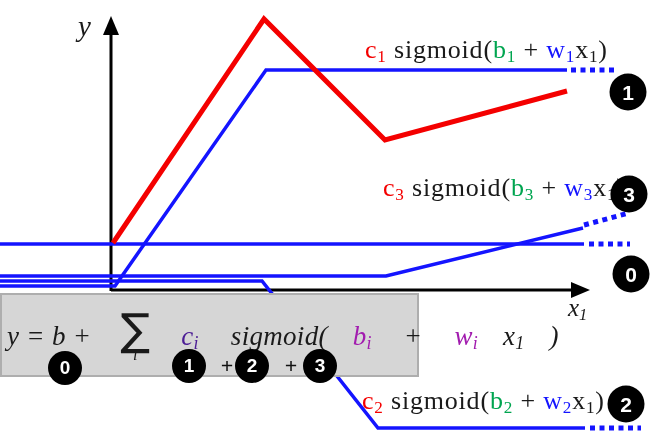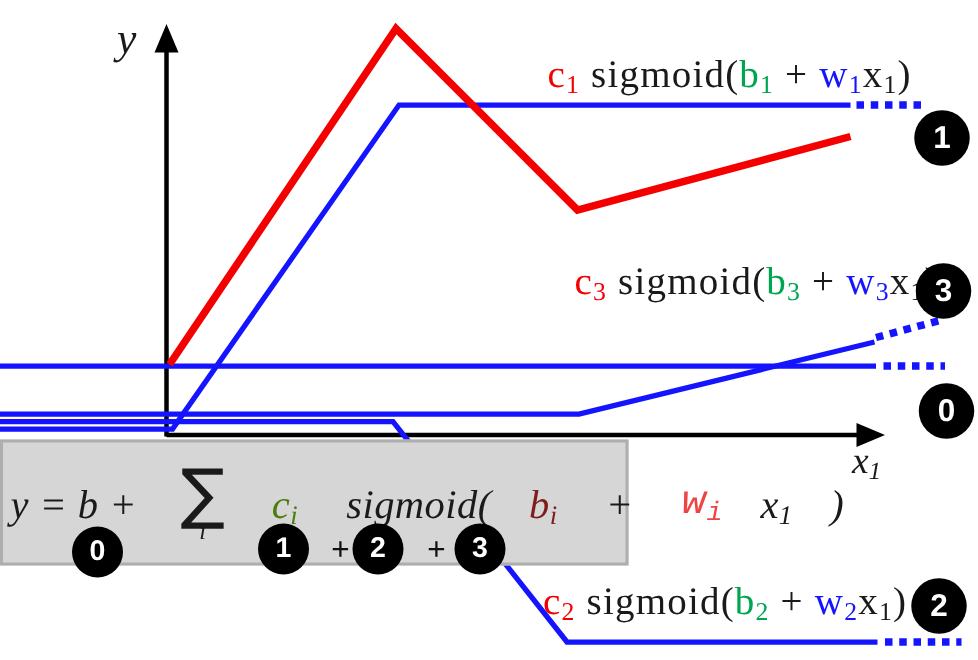--- a/index.html
+++ b/index.html
@@ -68,25 +68,25 @@
   <div class="axis-label y">y</div>
   <div class="axis-label x"><span class="seg" style="color: rgb(26, 26, 26);">x<sub>1</sub></span></div>
 
   <div class="formula-box"></div>
   <div class="main-formula">
       <span class="seg" style="color: rgb(26, 26, 26);">y&nbsp;=&nbsp;b&nbsp;+</span>
       <span class="sum-stack">
         <span class="sum-sigma">∑</span>
         <span class="sum-under">i</span>
       </span>
-      <span class="seg" style="color: #4d7c0f;">c<sub>i</sub></span>
+      <span class="seg" style="color: #4c1d95;">c<sub>i</sub></span>
       <span class="seg" style="color: rgb(26, 26, 26);">&nbsp;sigmoid(</span>
-      <span class="seg" style="color: #7f1d1d;">b<sub>i</sub></span>
+      <span class="seg" style="color: #a21caf;">b<sub>i</sub></span>
       <span class="seg" style="color: rgb(26, 26, 26);">&nbsp;+&nbsp;</span>
-      <span class="seg" style="color: #ef4444; font-family: Liberation Mono, monospace;">w<sub>i</sub></span>
+      <span class="seg" style="color: #a21caf;">w<sub>i</sub></span>
       <span class="seg" style="color: rgb(26, 26, 26);">x<sub>1</sub></span>
       <span class="seg" style="color: rgb(26, 26, 26);">)</span>
     </div>
 <div class="clabel" style="left: 365px; top: 35px;"><span class="seg" style="color: rgb(244, 0, 0);">c<sub>1</sub></span><span class="seg" style="color: rgb(26, 26, 26);"> sigmoid(</span><span class="seg" style="color: rgb(0, 165, 80);">b<sub>1</sub></span><span class="seg" style="color: rgb(26, 26, 26);"> + </span><span class="seg" style="color: rgb(20, 20, 255);">w<sub>1</sub></span><span class="seg" style="color: rgb(26, 26, 26);">x<sub>1</sub></span><span class="seg" style="color: rgb(26, 26, 26);">)</span></div>
     <div class="clabel" style="left: 383px; top: 173px;"><span class="seg" style="color: rgb(244, 0, 0);">c<sub>3</sub></span><span class="seg" style="color: rgb(26, 26, 26);"> sigmoid(</span><span class="seg" style="color: rgb(0, 165, 80);">b<sub>3</sub></span><span class="seg" style="color: rgb(26, 26, 26);"> + </span><span class="seg" style="color: rgb(20, 20, 255);">w<sub>3</sub></span><span class="seg" style="color: rgb(26, 26, 26);">x<sub>1</sub></span><span class="seg" style="color: rgb(26, 26, 26);">)</span></div>
     <div class="clabel" style="left: 362px; top: 386px;"><span class="seg" style="color: rgb(244, 0, 0);">c<sub>2</sub></span><span class="seg" style="color: rgb(26, 26, 26);"> sigmoid(</span><span class="seg" style="color: rgb(0, 165, 80);">b<sub>2</sub></span><span class="seg" style="color: rgb(26, 26, 26);"> + </span><span class="seg" style="color: rgb(20, 20, 255);">w<sub>2</sub></span><span class="seg" style="color: rgb(26, 26, 26);">x<sub>1</sub></span><span class="seg" style="color: rgb(26, 26, 26);">)</span></div>
     <div class="badge" style="left: 628px; top: 92px;">1</div>
     <div class="badge" style="left: 629px; top: 194px;">3</div>
     <div class="badge" style="left: 631px; top: 274px;">0</div>
     <div class="badge" style="left: 626px; top: 404px;">2</div>

